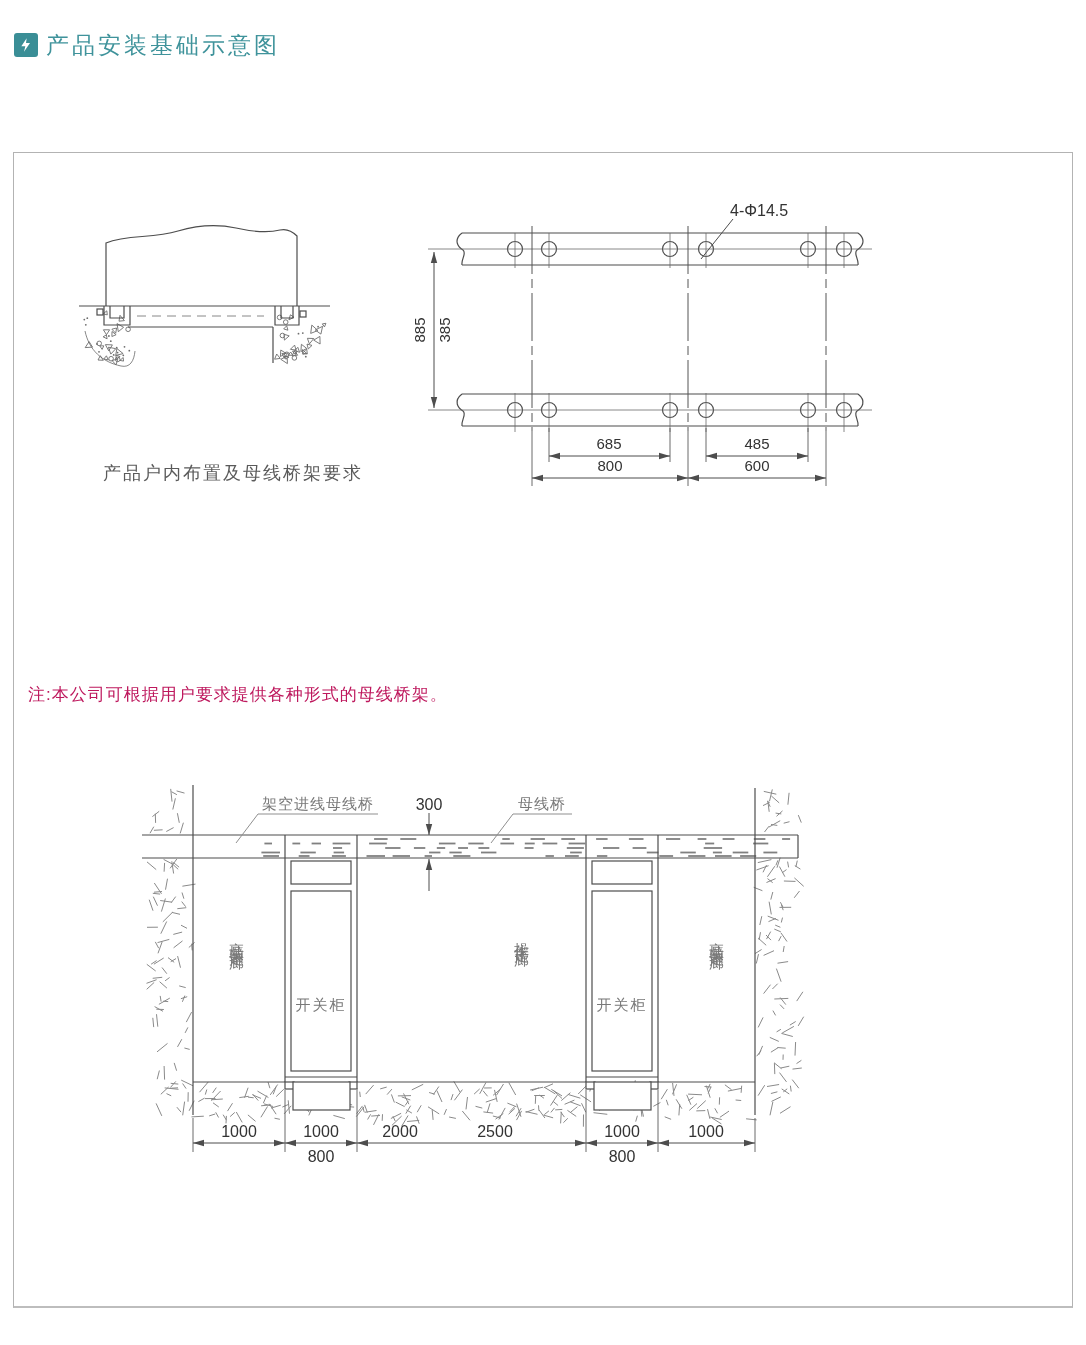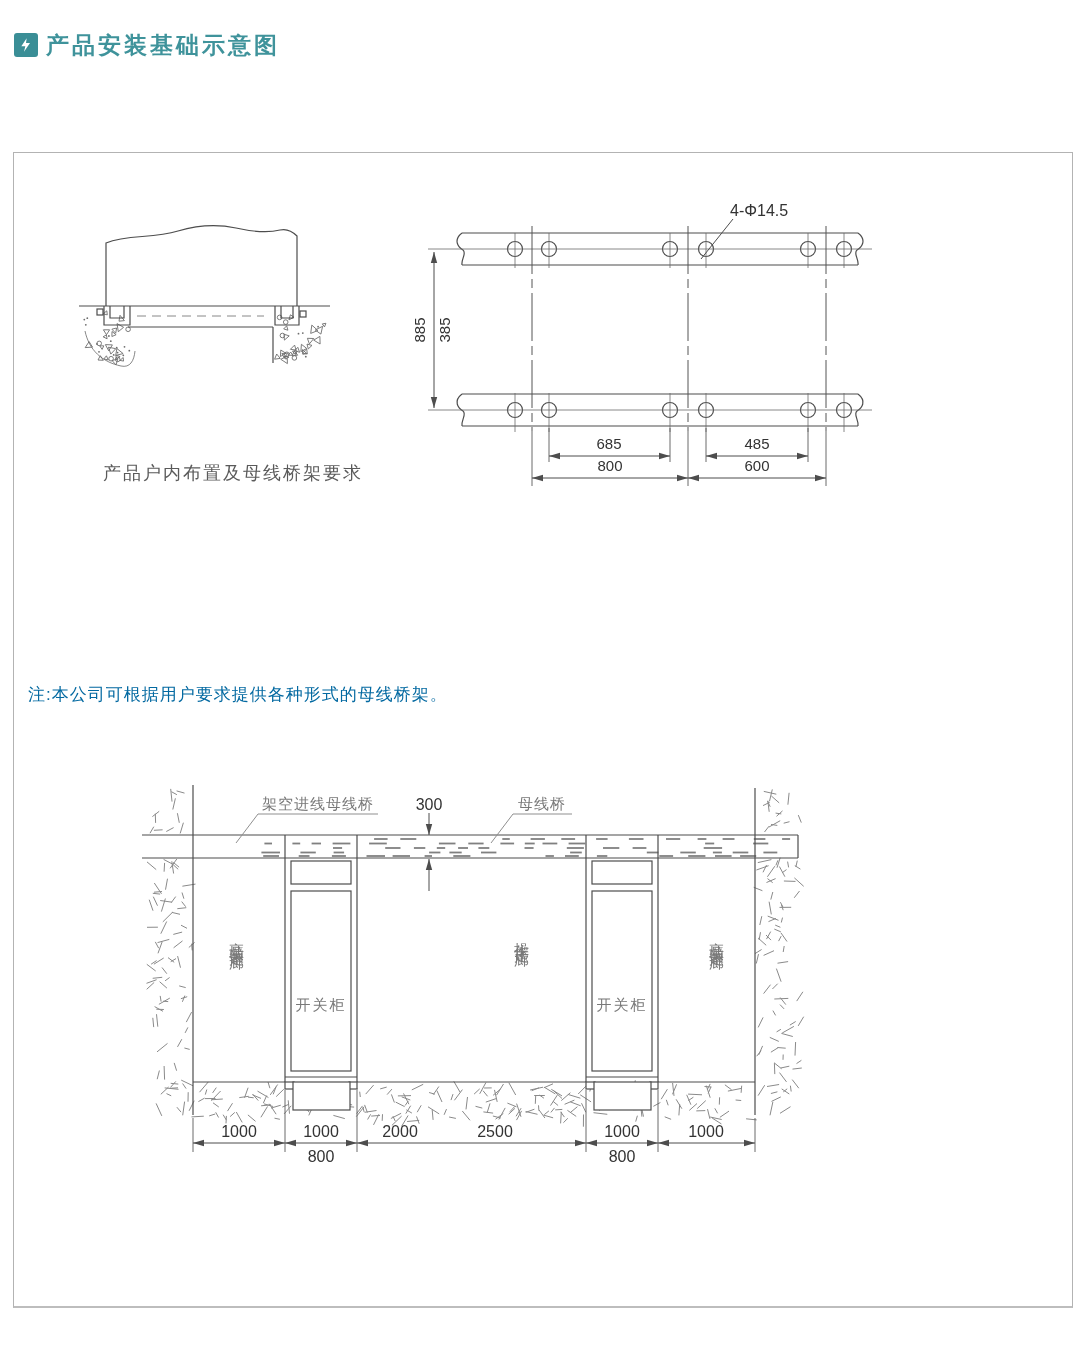--- a/index.html
+++ b/index.html
@@ -1,24 +1,24 @@
 <!DOCTYPE html>
 <html><head>
 <meta charset="utf-8">
 <style>
   html,body{margin:0;padding:0;background:#fff;}
   body{width:1086px;height:1345px;position:relative;overflow:hidden;
        font-family:"Liberation Sans","DejaVu Sans",sans-serif;}
   .page-title{position:absolute;left:46px;top:30px;font-size:23px;letter-spacing:3px;
-              color:#3f939b;font-weight:700;}
+              color:#3f939b;font-weight:400;}
   .title-icon{position:absolute;left:14px;top:33px;width:24px;height:24px;border-radius:3px;
               background:#3a8e96;display:flex;align-items:center;justify-content:center;}
   .panel{position:absolute;left:13px;top:152px;width:1058px;height:1153px;
          border:1px solid #b3b3b3;border-bottom:2px solid #bdbdbd;background:#fff;}
-  .note-line{position:absolute;left:28px;top:683px;font-size:17px;color:#0369a1;letter-spacing:1px;}
+  .note-line{position:absolute;left:28px;top:683px;font-size:17px;color:#be185d;letter-spacing:1px;}
   svg.overlay{position:absolute;left:0;top:0;}
   .ln{stroke:#4d4d4d;stroke-width:1.2;fill:none;}
   .lnw{stroke:#4d4d4d;stroke-width:1.2;fill:#fff;}
   .thin{stroke:#6a6a6a;stroke-width:0.8;fill:none;}
   .cl{stroke:#555;stroke-width:1;fill:none;}
   .dimln{stroke:#4d4d4d;stroke-width:1;fill:none;}
   .ext{stroke:#5a5a5a;stroke-width:0.9;fill:none;}
   .gray{stroke:#8f8f8f;stroke-width:1;fill:none;}
   text{font-family:"Liberation Sans","DejaVu Sans",sans-serif;}
   .dim-t{font-size:15px;fill:#333;}

